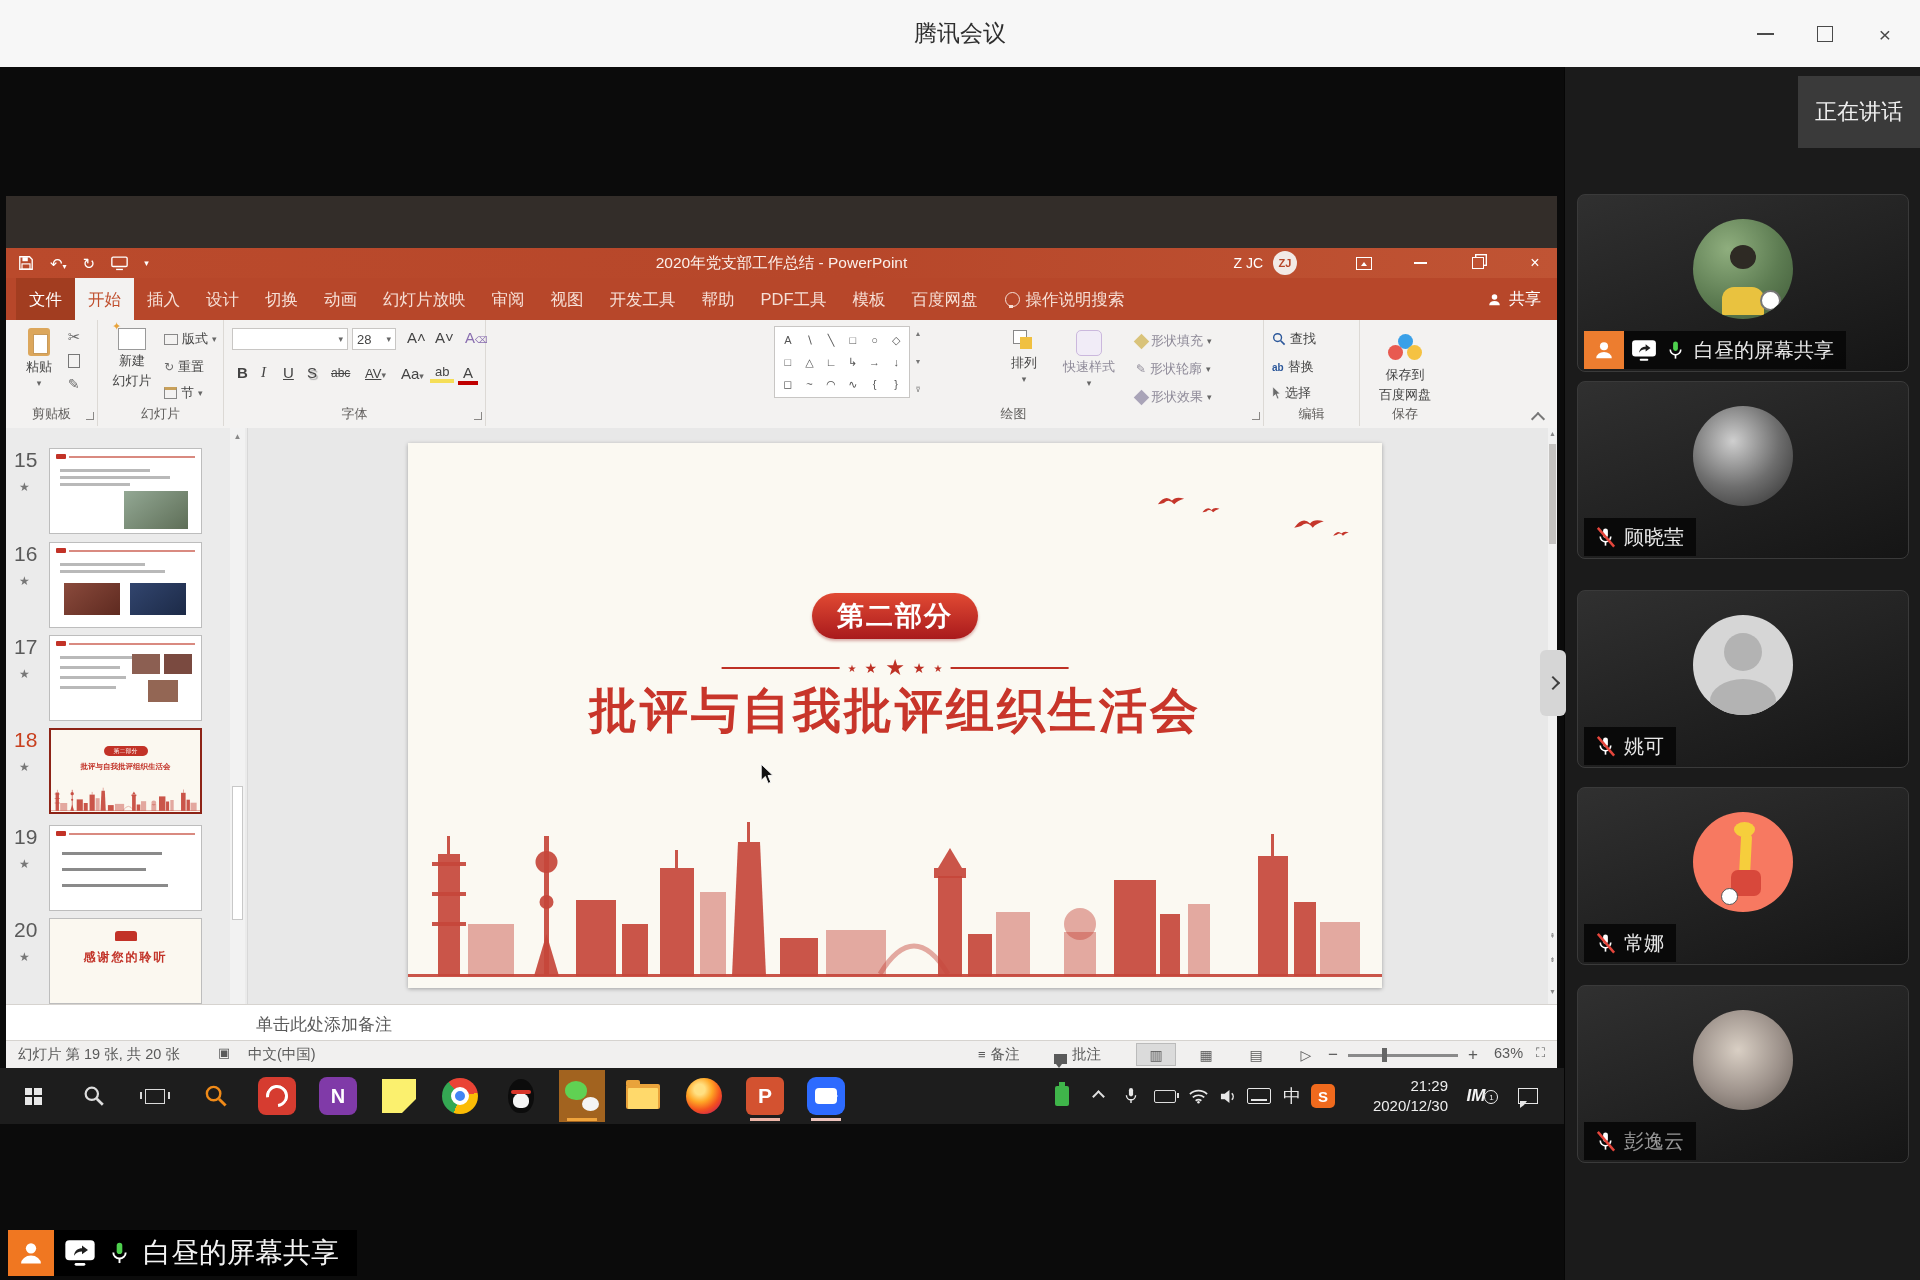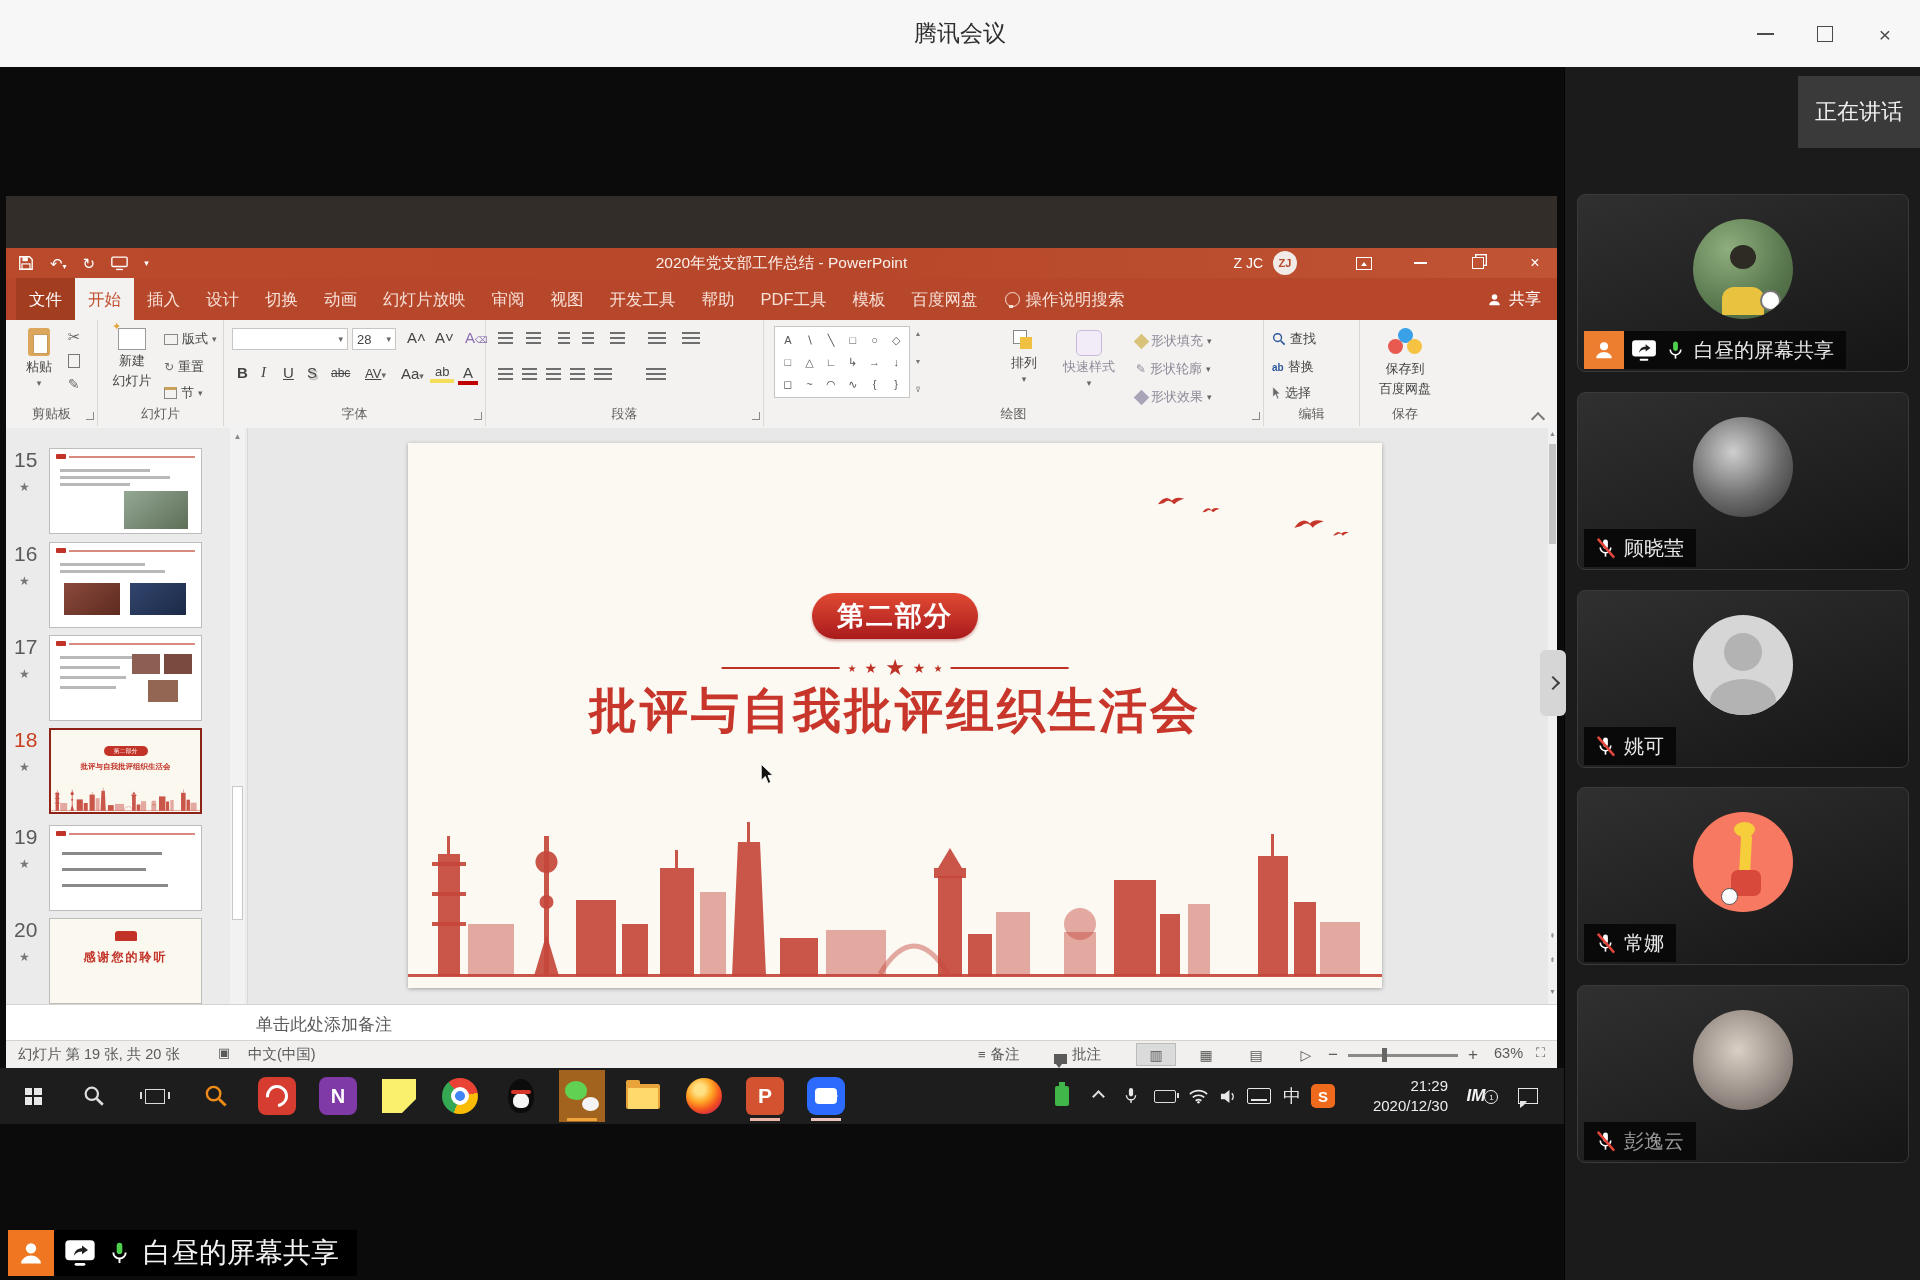--- a/index.html
+++ b/index.html
@@ -420,37 +420,20 @@
         <span class="abs fbtn" style="left:78px;top:44px;text-shadow:1.5px 1.5px 1px #aaa">S</span>
         <span class="abs fbtn" style="left:102px;top:46px;font-size:12px;text-decoration:line-through">abc</span>
         <span class="abs fbtn" style="left:136px;top:46px;font-size:13px"><u>AV</u><span class="carr">▾</span></span>
         <span class="abs fbtn" style="left:172px;top:45px"><span>Aa</span><span class="carr">▾</span></span>
         <span class="abs fbtn" style="left:206px;top:44px;font-size:13px;border-bottom:4px solid #F5DE57">ab</span>
         <span class="abs fbtn" style="left:234px;top:44px;border-bottom:4px solid #C00000">A</span>
         <div class="glb">字体</div>
         <span class="dlg"></span>
       </div>
 
-      <div class="grp" style="left:480px;width:278px">
-        <span class="abs li" style="left:12px;top:12px"></span>
-        <span class="abs li" style="left:40px;top:12px"></span>
-        <span class="abs li" style="left:72px;top:12px;width:12px"></span>
-        <span class="abs li" style="left:96px;top:12px;width:12px"></span>
-        <span class="abs li" style="left:124px;top:12px"></span>
-        <span class="abs li" style="left:162px;top:12px;width:18px"></span>
-        <span class="abs li" style="left:196px;top:12px;width:18px"></span>
-        <span class="abs li" style="left:12px;top:48px"></span>
-        <span class="abs li" style="left:36px;top:48px"></span>
-        <span class="abs li" style="left:60px;top:48px"></span>
-        <span class="abs li" style="left:84px;top:48px"></span>
-        <span class="abs li" style="left:108px;top:48px;width:18px"></span>
-        <span class="abs li" style="left:160px;top:48px;width:20px"></span>
-        <div class="glb">段落</div>
-        <span class="dlg"></span>
-      </div>
 
       <div class="grp" style="left:758px;width:500px">
         <div class="gal" style="left:10px;top:6px;width:136px;height:72px">
           <span>A</span>
             <span>∖</span>
             <span>╲</span>
             <span>□</span>
             <span>○</span>
             <span>◇</span>
           <span>□</span>
@@ -514,21 +497,21 @@
         <div class="row" style="left:8px;top:64px">
           <svg width="9" height="14" style="color:#6B6B6B">
               <use href="#i-cursor"></use>
             </svg>
           <span class="bt">选择</span>
         </div>
         <div class="glb">编辑</div>
       </div>
 
       <div class="grp" style="left:1354px;width:90px;border-right:none">
-        <div class="bigbtn" style="left:14px;top:8px;width:62px">
+        <div class="bigbtn" style="left:14px;top:14px;width:62px">
           <span class="circ3">
             <i style="left:10px;top:0;background:#3AA0E8"></i>
             <i style="left:0;top:11px;background:#E85A50"></i>
             <i style="left:19px;top:11px;background:#F5C242"></i>
           </span>
           <span class="bt">保存到</span>
           <span class="bt">百度网盘</span>
         </div>
         <div class="glb">保存</div>
       </div>
@@ -796,21 +779,21 @@
         <svg width="26" height="23">
             <use href="#i-screenshare"></use>
           </svg>
         <svg width="23" height="23">
             <use href="#i-mic-on"></use>
           </svg>
         <span class="pname">白昼的屏幕共享</span>
       </div>
     </div>
 
-    <div class="tile" style="top:325px">
+    <div class="tile" style="top:314px">
       <div class="pav a2"></div>
       <div class="plabel" style="padding-left:10px">
         <svg width="23" height="23">
             <use href="#i-mic-off"></use>
           </svg>
         <span class="pname">顾晓莹</span>
       </div>
     </div>
 
     <div class="tile" style="top:720px">

